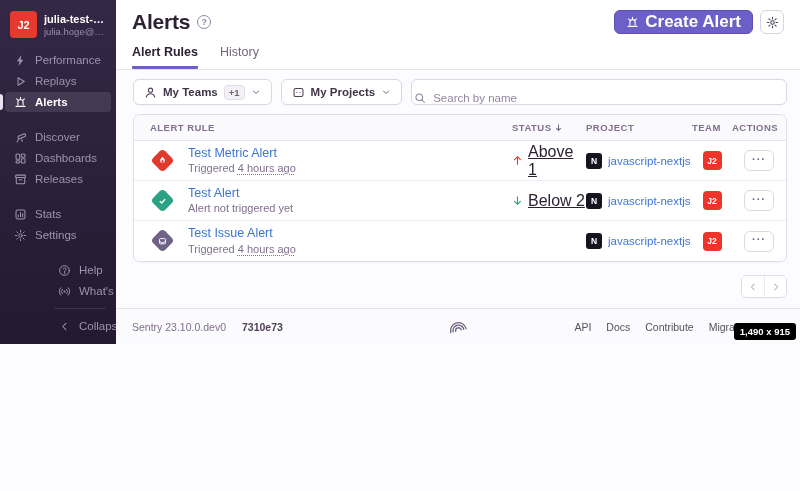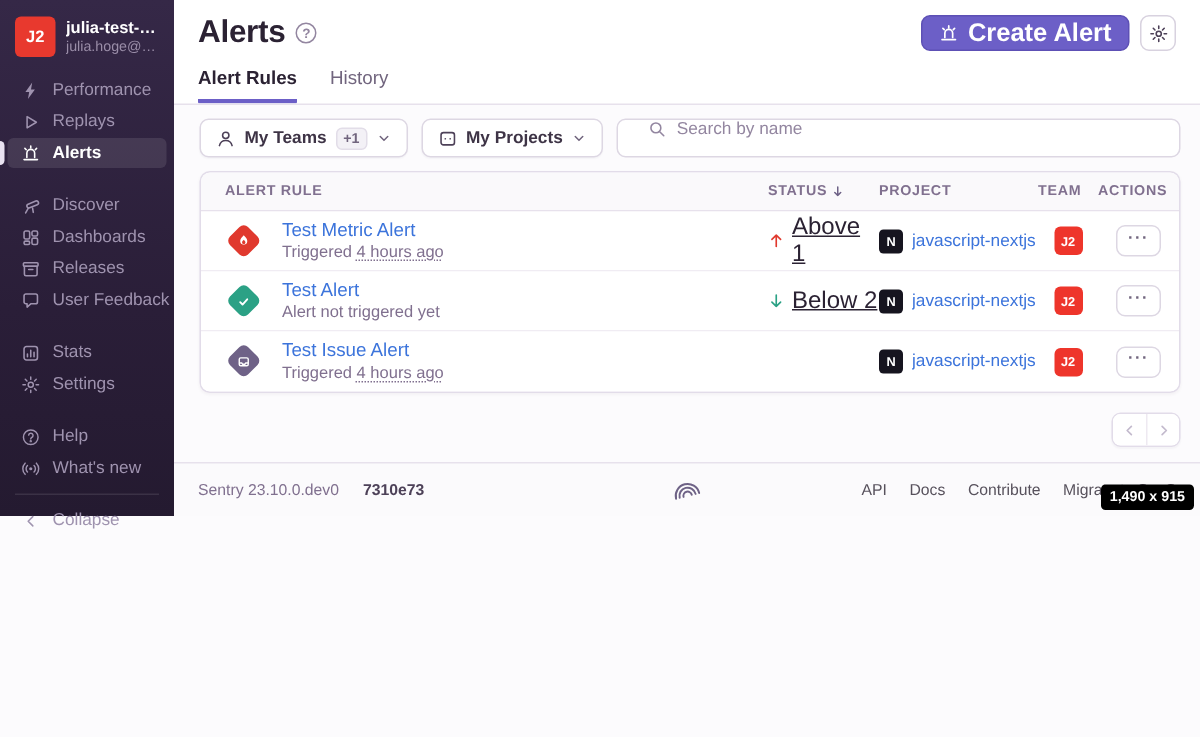--- a/index.html
+++ b/index.html
@@ -15,21 +15,21 @@
   .org-name { color:#fff; font-size:11px; font-weight:bold; white-space:nowrap; overflow:hidden; text-overflow:ellipsis; }
   .org-email { color:#9a8da8; font-size:9.5px; white-space:nowrap; overflow:hidden; text-overflow:ellipsis; margin-top:1px; }
   .nav { flex:1; display:flex; flex-direction:column; padding-top:2px; }
   .nav-group { margin-bottom:13px; }
   .nav-item { display:flex; align-items:center; gap:8px; height:20px; margin:1px 5px; padding:0 8px; border-radius:4px; color:#9f93af; font-size:11.5px; cursor:pointer; position:relative; }
   .nav-item .nicon { width:14px; height:14px; display:flex; align-items:center; justify-content:center; color:#9f93af; flex-shrink:0; }
   .nav-item.active { background:rgba(255,255,255,0.10); color:#fff; font-weight:bold; }
   .nav-item.active .nicon { color:#fff; }
   .nav-item.active::before { content:""; position:absolute; left:-5px; top:2px; bottom:2px; width:3px; border-radius:0 3px 3px 0; background:#e9e2f1; }
   .nav-label { white-space:nowrap; }
-  .sidebar-bottom { padding-bottom:18px; }
+  .sidebar-bottom { padding-bottom:18px;margin-left:44px; }
   .sidebar-divider { border-top:1px solid rgba(255,255,255,0.10); margin:7px 10px; }
 
   
   .main { flex:1; position:relative; display:flex; flex-direction:column; background:#fcfbfd; }
   .page-header { background:#fff; padding:0 16px; border-bottom:1px solid #e7e1ec; }
   .title-row { display:flex; align-items:center; padding-top:10px; }
   .page-title { font-size:21px; font-weight:bold; color:#2b2233; letter-spacing:-0.2px; }
   .help-dot { width:14px; height:14px; border:1px solid #9386a0; border-radius:50%; color:#9386a0; font-size:9px; font-weight:bold; display:flex; align-items:center; justify-content:center; margin-left:7px; cursor:pointer; }
   .header-actions { margin-left:auto; display:flex; gap:7px; align-items:center; }
   .btn-primary { display:flex; align-items:center; gap:6px; height:24px; padding:0 11px; background:#6c5fc7; border:1px solid #5d50b5; border-radius:6px; color:#fff; font-size:17px; font-weight:bold; cursor:pointer; }
@@ -37,21 +37,21 @@
   .tabs { display:flex; gap:22px; margin-top:11px; }
   .tab { font-size:12.5px; padding-bottom:7px; color:#71657e; cursor:pointer; border-bottom:3px solid transparent; border-radius:1px; }
   .tab.active { color:#2b2233; font-weight:bold; border-bottom-color:#6c5fc7; }
 
   .content { padding:9px 13px 0 17px; }
   .filter-bar { display:flex; gap:9px; margin-bottom:9px; }
   .filter-btn { display:flex; align-items:center; gap:6px; height:26px; padding:0 10px; background:#fff; border:1px solid #ddd7e3; border-radius:6px; font-size:11.5px; font-weight:bold; color:#3e3446; cursor:pointer; box-shadow:0 1px 1px rgba(43,34,51,0.03); }
   .filter-btn .ficon { color:#4d4158; display:flex; }
   .count-badge { background:#f3f1f6; border:1px solid #e2dde8; border-radius:4px; font-size:9.5px; font-weight:bold; color:#71657e; padding:1px 4px; }
   .chev { color:#71657e; display:flex; }
-  .search-box { flex:1; display:flex; align-items:flex-start; gap:7px; height:26px; background:#fff; border:1px solid #ddd7e3; border-radius:6px; padding:0 20px; }
+  .search-box { flex:1; display:flex; align-items:flex-end; gap:7px; height:26px; background:#fff; border:1px solid #ddd7e3; border-radius:6px; padding:0 2px; }
   .search-box input { border:none; outline:none; flex:1; font-size:11.5px; font-family:"Liberation Sans",sans-serif; color:#2b2233; background:transparent; }
   .search-box input::placeholder { color:#9386a0; }
 
   
   .panel { background:#fff; border:1px solid #e2dce9; border-radius:7px; overflow:hidden; box-shadow:0 1px 2px rgba(43,34,51,0.04); }
   .t-head { display:grid; grid-template-columns:1fr 74px 106px 40px 54px; align-items:center; height:26px; background:#faf9fb; border-bottom:1px solid #e7e1ec; }
   .t-head .th { font-size:9.5px; font-weight:bold; text-transform:uppercase; letter-spacing:0.05em; color:#80708f; display:flex; align-items:center; gap:3px; }
   .th.first { padding-left:16px; }
   .t-row { display:grid; grid-template-columns:1fr 74px 106px 40px 54px; align-items:center; height:40px; border-bottom:1px solid #f0ecf3; background:#fff; }
   .t-row:last-child { border-bottom:none; }
@@ -160,28 +160,20 @@
         <div class="nav-item">
           <span class="nicon">
               <svg width="13" height="13" viewBox="0 0 16 16" fill="none" stroke="currentColor" stroke-width="1.3">
                 <path d="M2.8 5.5h10.4v6.5a1.3 1.3 0 0 1-1.3 1.3H4.1a1.3 1.3 0 0 1-1.3-1.3z"></path>
                 <rect x="2" y="2.6" width="12" height="2.9" rx="0.8"></rect>
                 <path d="M6.3 8.2h3.4" stroke-linecap="round"></path>
               </svg>
             </span>
           <span class="nav-label">Releases</span>
         </div>
-        <div class="nav-item">
-          <span class="nicon">
-              <svg width="13" height="13" viewBox="0 0 16 16" fill="none" stroke="currentColor" stroke-width="1.3" stroke-linejoin="round">
-                <path d="M2.5 4a1.5 1.5 0 0 1 1.5-1.5h8A1.5 1.5 0 0 1 13.5 4v5a1.5 1.5 0 0 1-1.5 1.5H8l-3 2.7v-2.7H4A1.5 1.5 0 0 1 2.5 9z"></path>
-              </svg>
-            </span>
-          <span class="nav-label">User Feedback</span>
-        </div>
       </div>
 
       <div class="nav-group">
         <div class="nav-item">
           <span class="nicon">
               <svg width="13" height="13" viewBox="0 0 16 16" fill="none" stroke="currentColor" stroke-width="1.3" stroke-linecap="round">
                 <rect x="2.5" y="2.5" width="11" height="11" rx="2"></rect>
                 <path d="M5.3 10.8V8.6M8 10.8V5.6M10.7 10.8V7.2"></path>
               </svg>
             </span>

